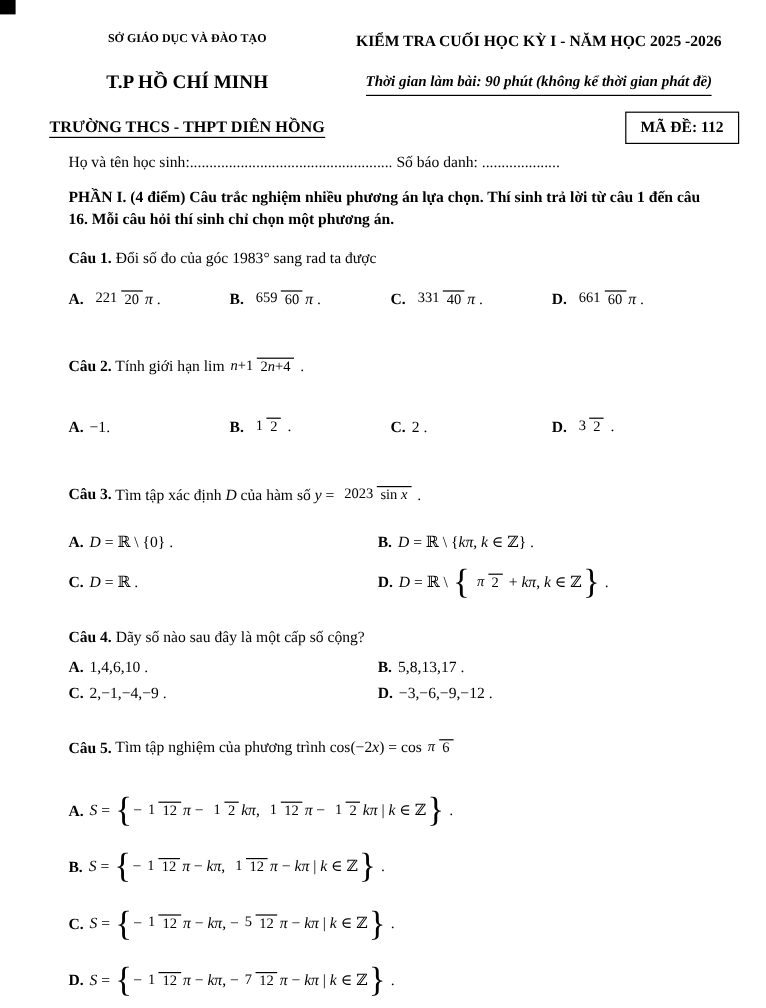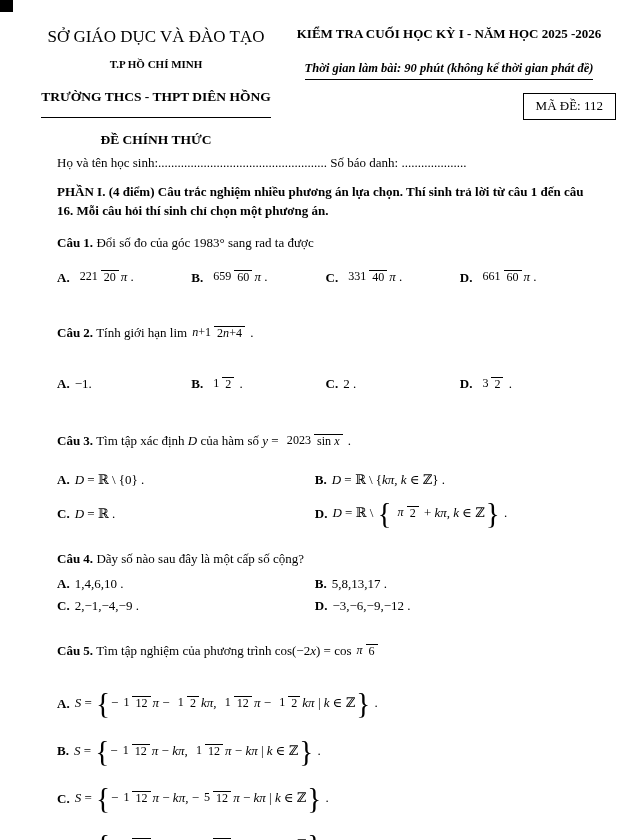--- a/index.html
+++ b/index.html
@@ -7,32 +7,32 @@
     width:638px;height:840px;overflow:hidden;background:#ffffff;color:#000;
     font-family:"Liberation Serif","DejaVu Serif",serif;font-size:13px;line-height:1.3;
     position:relative;
   }
   .corner-mark{position:absolute;left:0;top:0;width:13px;height:12px;background:#000;}
 
   .header{display:flex;padding:26px 16px 0 36px;}
   .header-left{width:240px;text-align:center;flex-shrink:0;}
   .header-right{flex:1;text-align:center;}
 
-  .h-line1{font-weight:normal;font-size:17px;}
-  .h-line2{font-weight:bold;font-size:11px;margin-top:9px;}
+  .h-line1{font-weight:bold;font-size:10px;}
+  .h-line2{font-weight:bold;font-size:16px;margin-top:20px;}
   .school-wrap{margin-top:17px;}
-  .school{font-weight:bold;font-size:13.5px;display:inline-block;border-bottom:1.5px solid #000;padding-bottom:11px;}
+  .school{font-weight:bold;font-size:13.5px;display:inline-block;border-bottom:1.5px solid #000;padding-bottom:0;}
   .official{font-weight:bold;font-size:13.5px;margin-top:13px;}
   .pages-note{font-weight:bold;font-style:italic;font-size:12.5px;margin-top:1px;}
 
   .exam-title{font-weight:bold;font-size:13px;}
   .subject{font-weight:bold;font-size:13.5px;margin-top:10px;}
   .duration-wrap{margin-top:17px;}
   .duration{font-weight:bold;font-style:italic;font-size:12.5px;display:inline-block;border-bottom:1.5px solid #000;padding-bottom:3px;}
-  .code-box{margin:13px 6px 0 auto;width:fit-content;border:1.6px solid #000;padding:4px 12px;font-weight:normal;font-size:13px;}
+  .code-box{margin:13px 6px 0 auto;width:fit-content;border:1.6px solid #000;padding:4px 12px;font-weight:bold;font-size:13px;}
 
   .content{padding:0 44px 0 57px;}
   .student-line{margin-top:7px;font-size:13px;}
   .part-heading{margin-top:11px;font-weight:bold;font-size:13px;line-height:1.45;}
 
   .question{margin-top:14px;}
   .stem{font-size:13px;}
   .qlabel{font-weight:bold;}
   .opts{margin-top:6px;}
   .opt{display:flex;align-items:center;font-size:13px;}
@@ -55,21 +55,20 @@
 
 <div class="corner-mark"></div>
 
 <div class="header">
   <div class="header-left">
     <div class="h-line1">SỞ GIÁO DỤC VÀ ĐÀO TẠO</div>
     <div class="h-line2">T.P HỒ CHÍ MINH</div>
     <div class="school-wrap">
       <span class="school">TRƯỜNG THCS - THPT DIÊN HỒNG</span>
     </div>
-    <div class="official">ĐỀ CHÍNH THỨC</div>
   </div>
   <div class="header-right">
     <div class="exam-title">KIỂM TRA CUỐI HỌC KỲ I - NĂM HỌC 2025 -2026</div>
     <div class="duration-wrap">
       <span class="duration">Thời gian làm bài: 90 phút (không kể thời gian phát đề)</span>
     </div>
     <div class="code-box">
       <span>MÃ ĐỀ: 112</span>
     </div>
   </div>

